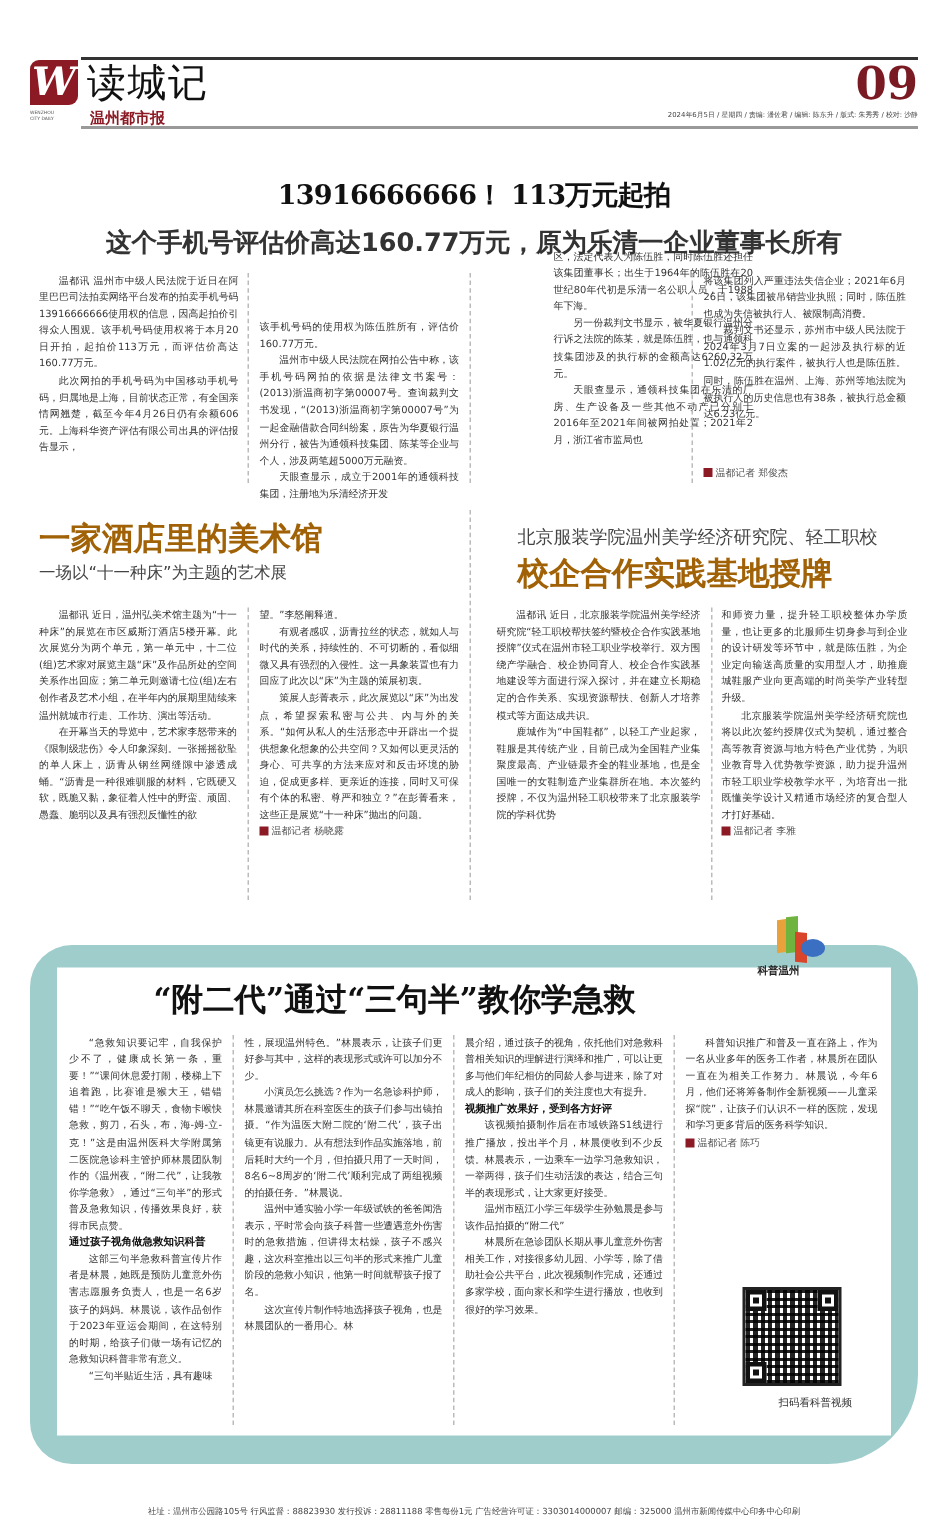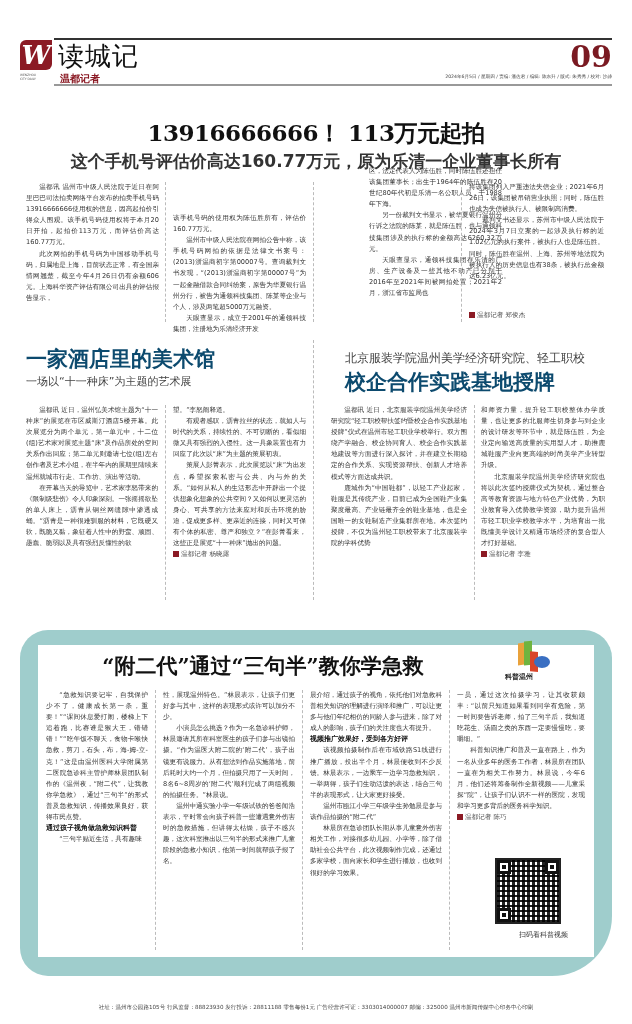--- a/index.html
+++ b/index.html
@@ -10,36 +10,36 @@
   .masthead .topline { position: absolute; left: 34px; top: 0; width: 558px; height: 2px; background: #333; }
   .masthead .bottomline { position: absolute; left: 34px; top: 46px; width: 558px; height: 2px; background: #999; }
   .logo-w { position: absolute; left: 0; top: 2px; width: 32px; height: 30px; background: #8b1a24; border-radius: 6px 0 6px 0; color: #fff; font-family: "DejaVu Serif", serif; font-weight: bold; font-style: italic; font-size: 26px; line-height: 30px; text-align: center; }
   .logo-sub { position: absolute; left: 0; top: 35px; width: 22px; font-size: 3px; line-height: 4px; color: #555; }
   .section-name { position: absolute; left: 38px; top: 4px; font-family: "DejaVu Serif", serif; font-size: 26px; line-height: 28px; color: #111; letter-spacing: 1px; }
   .paper-name { position: absolute; left: 40px; top: 34px; font-size: 10px; font-weight: bold; color: #8b1a24; }
   .page-num { position: absolute; right: 0; top: 4px; font-family: "DejaVu Serif", serif; font-size: 30px; font-weight: bold; color: #7a1a22; line-height: 30px; }
   .credits { position: absolute; right: 0; top: 36px; font-size: 4.6px; color: #444; white-space: nowrap; }
 
   .headline { position: absolute; left: 0; width: 632px; text-align: center; font-weight: bold; }
-  .h1-main { top: 118px; font-family: "DejaVu Serif", serif; font-weight: bold; font-size: 23px; color: #111; letter-spacing: -0.5px; }
+  .h1-main { top: 118px; font-family: "DejaVu Serif", serif; font-weight: bold; font-size: 18px; color: #111; letter-spacing: -0.5px; }
   .h1-sub { top: 150px; font-size: 17px; color: #333; }
 
   .col { position: absolute; font-size: 6.6px; line-height: 11.1px; color: #333; text-align: justify; text-indent: 2em; }
   .col p { margin: 0; }
   .col .reporter { text-align: left; color: #555; text-indent: 0; }
   .col .reporter::before { content: ""; display: inline-block; width: 6px; height: 6px; background: #8b1a24; margin-right: 2px; vertical-align: -1px; }
   .vdiv { position: absolute; width: 0; border-left: 1px dashed #bbb; }
 
-  .sec-title-big { position: absolute; font-family: "DejaVu Serif", serif; font-size: 20px; color: #0c4a6e; font-weight: bold; }
+  .sec-title-big { position: absolute; font-family: "DejaVu Serif", serif; font-size: 20px; color: #a16207; font-weight: bold; }
   .sec-title-sub { position: absolute; font-size: 11px; color: #444; }
 
   .box { position: absolute; left: 20px; top: 630px; width: 592px; height: 346px; background: #9fcdcc; border-radius: 28px 28px 60px 28px; }
   .box-inner { position: absolute; left: 38px; top: 645px; width: 556px; height: 312px; background: #fff; }
   .box-title { position: absolute; left: 38px; top: 652px; width: 450px; text-align: center; font-family: "DejaVu Serif", serif; font-size: 21px; color: #111; font-weight: bold; }
-  .box-logo { position: absolute; left: 500px; top: 640px; width: 60px; height: 42px; }
+  .box-logo { position: absolute; left: 500px; top: 610px; width: 60px; height: 42px; }
   .box-logo .l-label { position: absolute; left: 5px; bottom: 0; font-size: 7px; font-weight: bold; color: #222; }
   .sub-head { font-weight: bold; color: #111; text-indent: 0; font-size: 7px; margin-top: 6px; }
 
   .qr { position: absolute; left: 495px; top: 858px; width: 66px; height: 66px; background:
     repeating-linear-gradient(90deg, #222 0 3px, #fff 3px 5px),
     repeating-linear-gradient(0deg, #222 0 2px, #fff 2px 5px);
     background-blend-mode: multiply; border: 2px solid #222; }
   .qr .corner { position: absolute; width: 14px; height: 14px; border: 3px solid #111; background: #fff; }
   .qr .corner::after { content: ""; position: absolute; left: 2px; top: 2px; width: 4px; height: 4px; background: #111; }
   .qr-caption { position: absolute; left: 488px; top: 930px; width: 80px; text-align: right; font-size: 7px; color: #333; }
@@ -47,21 +47,21 @@
   .footer { position: absolute; left: 0; top: 1004px; width: 632px; text-align: center; font-size: 5.6px; color: #444; white-space: nowrap; }
 </style>
 </head>
 <body>
 
 <div class="masthead">
   <div class="topline"></div>
   <div class="logo-w">W</div>
   <div class="logo-sub">WENZHOU CITY DAILY</div>
   <div class="section-name">读城记</div>
-  <div class="paper-name">温都记者</div>
+  <div class="paper-name">温州都市报</div>
   <div class="page-num">09</div>
   <div class="credits">2024年6月5日 / 星期四 / 责编: 潘佐君 / 编辑: 陈东升 / 版式: 朱秀秀 / 校对: 沙静</div>
   <div class="bottomline"></div>
 </div>
 
 <div class="headline h1-main">13916666666！ 113万元起拍</div>
 <div class="headline h1-sub">这个手机号评估价高达160.77万元，原为乐清一企业董事长所有</div>
 
 <div class="col" style="left:26px; top:182px; width:133px;">
   <p>温都讯 温州市中级人民法院于近日在阿里巴巴司法拍卖网络平台发布的拍卖手机号码13916666666使用权的信息，因高起拍价引得众人围观。该手机号码使用权将于本月20日开拍，起拍价113万元，而评估价高达160.77万元。</p>
@@ -127,39 +127,40 @@
     <rect x="24" y="4" width="8" height="24" fill="#6fb43f" transform="skewY(-6)"></rect>
     <rect x="30" y="8" width="8" height="20" fill="#d9452b" transform="skewY(6)"></rect>
     <ellipse cx="42" cy="22" rx="8" ry="6" fill="#3a6fc2"></ellipse>
   </svg>
   <span class="l-label">科普温州</span>
 </div>
 
 <div class="col" style="left:46px; top:690px; width:102px;">
   <p>“急救知识要记牢，自我保护少不了，健康成长第一条，重要！”“课间休息爱打闹，楼梯上下追着跑，比赛谁是猴大王，错错错！”“吃午饭不聊天，食物卡喉快急救，剪刀，石头，布，海-姆-立-克！”这是由温州医科大学附属第二医院急诊科主管护师林晨团队制作的《温州夜，“附二代”，让我教你学急救》，通过“三句半”的形式普及急救知识，传播效果良好，获得市民点赞。</p>
   <p class="sub-head">通过孩子视角做急救知识科普</p>
+  <p>这部三句半急救科普宣传片作者是林晨，她既是预防儿童意外伤害志愿服务负责人，也是一名6岁孩子的妈妈。林晨说，该作品创作于2023年亚运会期间，在这特别的时期，给孩子们做一场有记忆的急救知识科普非常有意义。</p>
   <p>“三句半贴近生活，具有趣味</p>
 </div>
 <div class="vdiv" style="left:155px; top:690px; height:260px;"></div>
 <div class="col" style="left:163px; top:690px; width:132px;">
   <p style="text-indent:0">性，展现温州特色。”林晨表示，让孩子们更好参与其中，这样的表现形式或许可以加分不少。</p>
   <p>小演员怎么挑选？作为一名急诊科护师，林晨邀请其所在科室医生的孩子们参与出镜拍摄。“作为温医大附二院的‘附二代’，孩子出镜更有说服力。从有想法到作品实施落地，前后耗时大约一个月，但拍摄只用了一天时间，8名6~8周岁的‘附二代’顺利完成了两组视频的拍摄任务。”林晨说。</p>
   <p>温州中通实验小学一年级试铁的爸爸闻浩表示，平时常会向孩子科普一些遭遇意外伤害时的急救措施，但讲得太枯燥，孩子不感兴趣，这次科室推出以三句半的形式来推广儿童阶段的急救小知识，他第一时间就帮孩子报了名。</p>
+  <p>这次宣传片制作特地选择孩子视角，也是林晨团队的一番用心。林</p>
 </div>
 <div class="vdiv" style="left:302px; top:690px; height:260px;"></div>
 <div class="col" style="left:310px; top:690px; width:132px;">
   <p style="text-indent:0">晨介绍，通过孩子的视角，依托他们对急救科普相关知识的理解进行演绎和推广，可以让更多与他们年纪相仿的同龄人参与进来，除了对成人的影响，孩子们的关注度也大有提升。</p>
   <p class="sub-head">视频推广效果好，受到各方好评</p>
   <p>该视频拍摄制作后在市域铁路S1线进行推广播放，投出半个月，林晨便收到不少反馈。林晨表示，一边乘车一边学习急救知识，一举两得，孩子们生动活泼的表达，结合三句半的表现形式，让大家更好接受。</p>
   <p>温州市瓯江小学三年级学生孙勉晨是参与该作品拍摄的“附二代”</p>
   <p>林晨所在急诊团队长期从事儿童意外伤害相关工作，对接很多幼儿园、小学等，除了借助社会公共平台，此次视频制作完成，还通过多家学校，面向家长和学生进行播放，也收到很好的学习效果。</p>
 </div>
 <div class="vdiv" style="left:449px; top:690px; height:260px;"></div>
 <div class="col" style="left:457px; top:690px; width:128px;">
-  <p style="text-indent:0">一员，通过这次拍摄学习，让其收获颇丰：“以前只知道如果看到同学有危险，第一时间要告诉老师，拍了三句半后，我知道吃花生、汤圆之类的东西一定要慢慢吃，要嚼细。”</p>
   <p>科普知识推广和普及一直在路上，作为一名从业多年的医务工作者，林晨所在团队一直在为相关工作努力。林晨说，今年6月，他们还将筹备制作全新视频——儿童采探“院”，让孩子们认识不一样的医院，发现和学习更多背后的医务科学知识。</p>
   <p class="reporter">温都记者 陈巧</p>
 </div>
 
 <div class="qr">
   <div class="corner" style="left:0; top:0;"></div>
   <div class="corner" style="right:0; top:0;"></div>
   <div class="corner" style="left:0; bottom:0;"></div>
 </div>
 <div class="qr-caption">扫码看科普视频</div>

